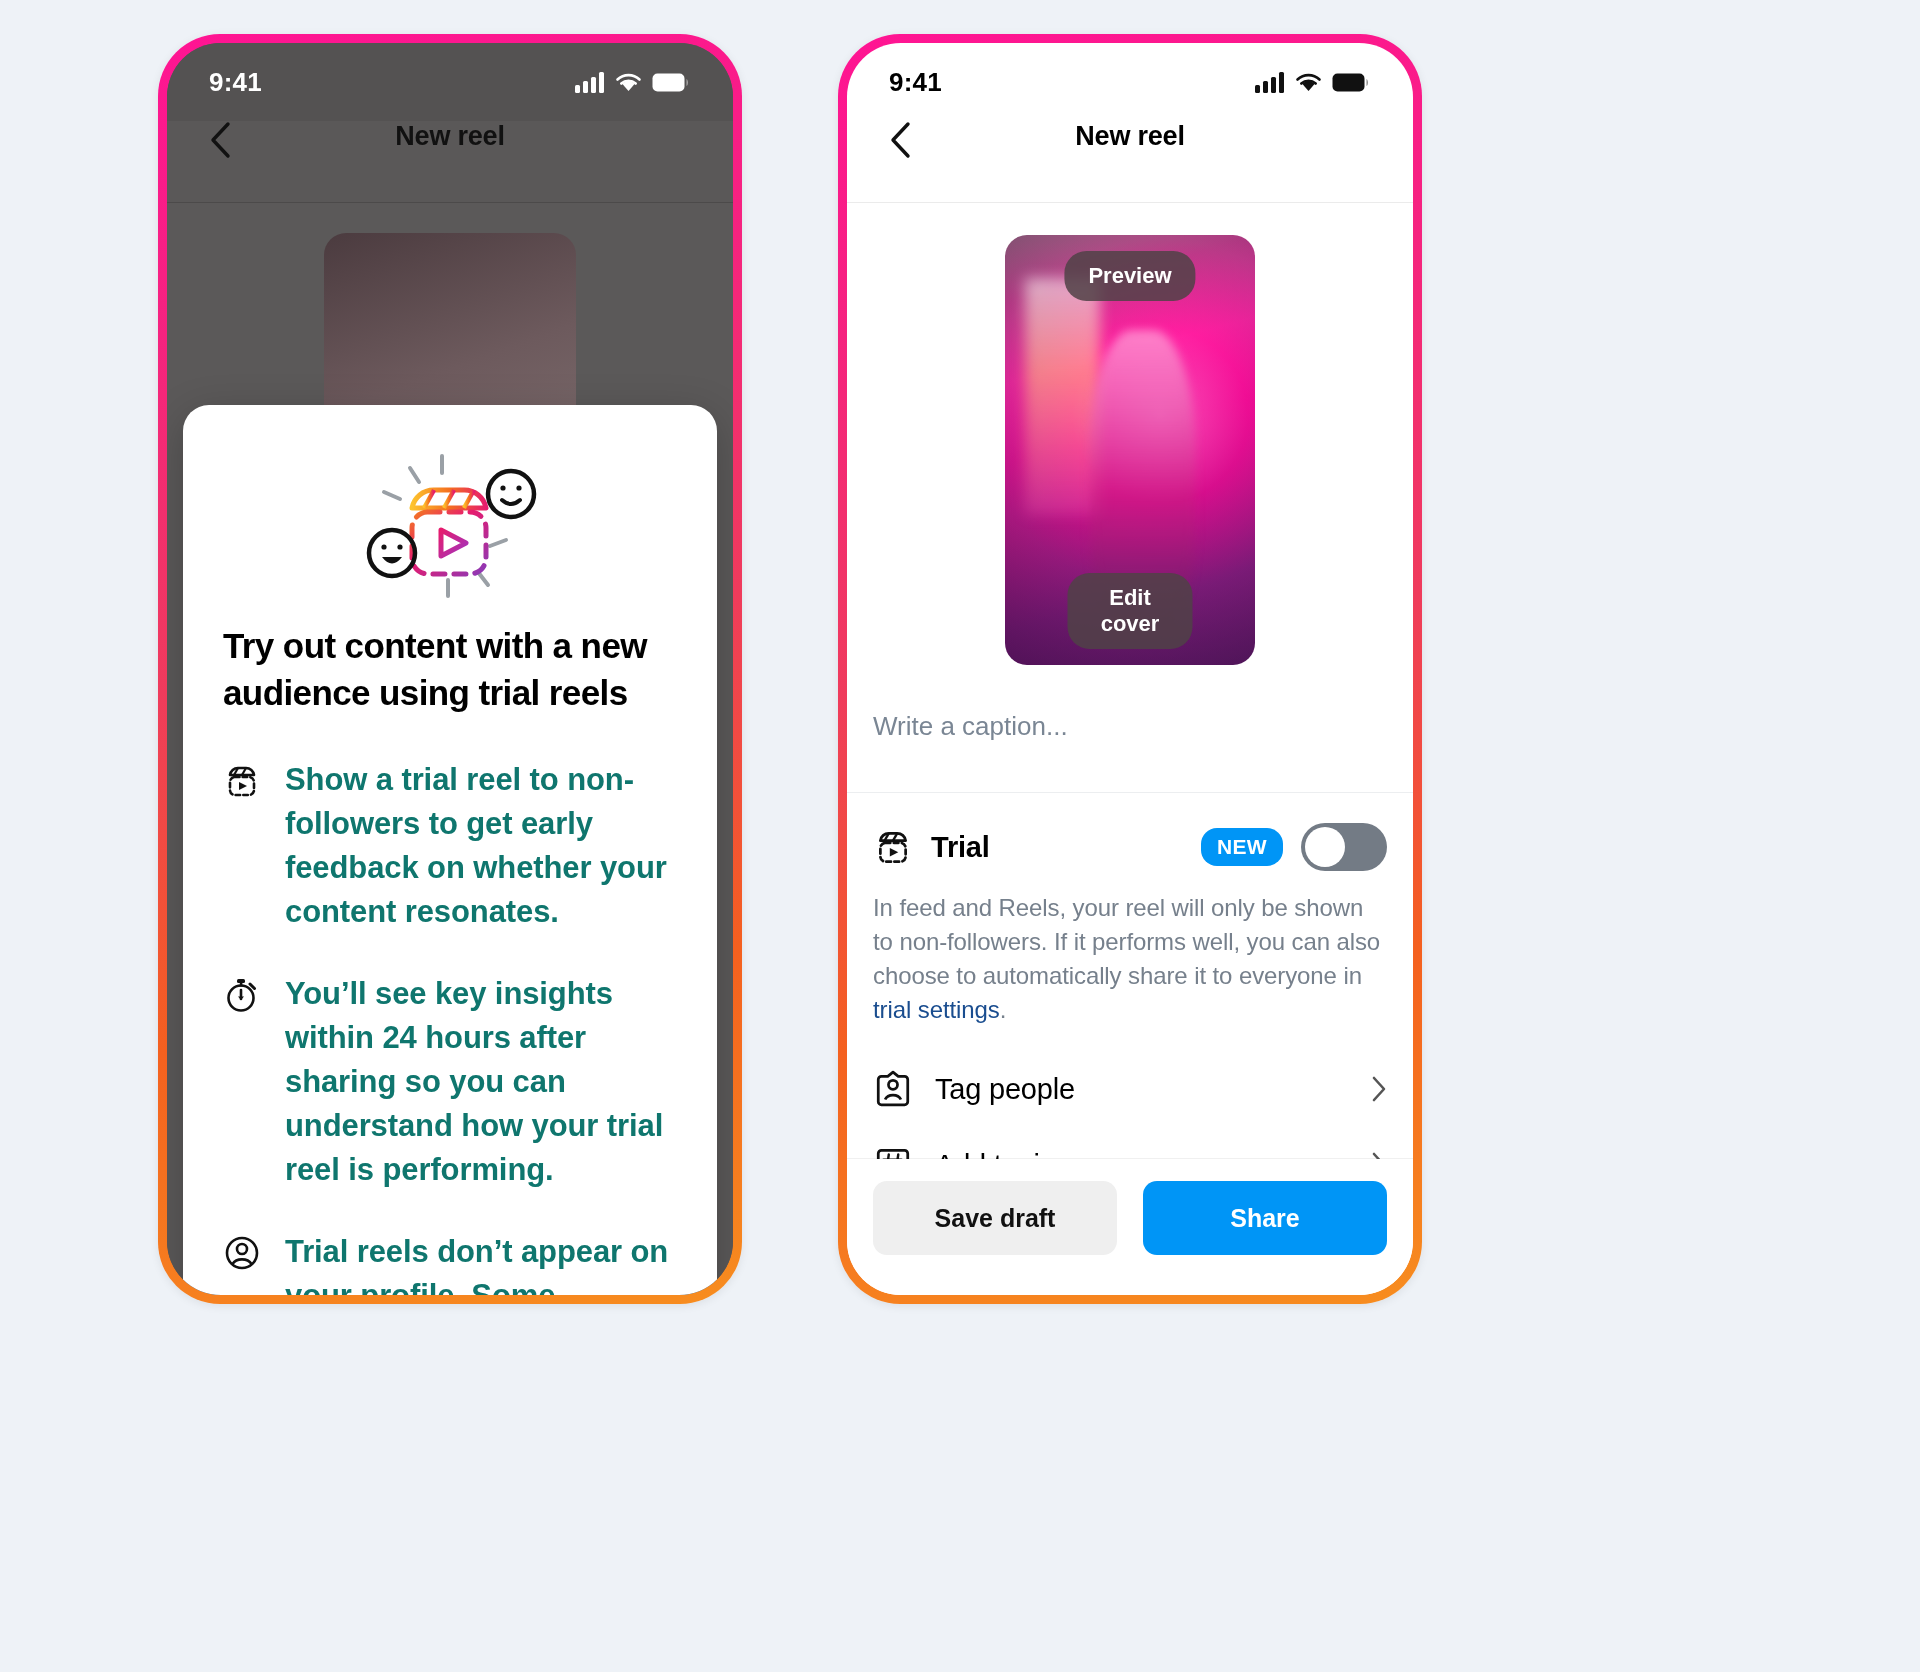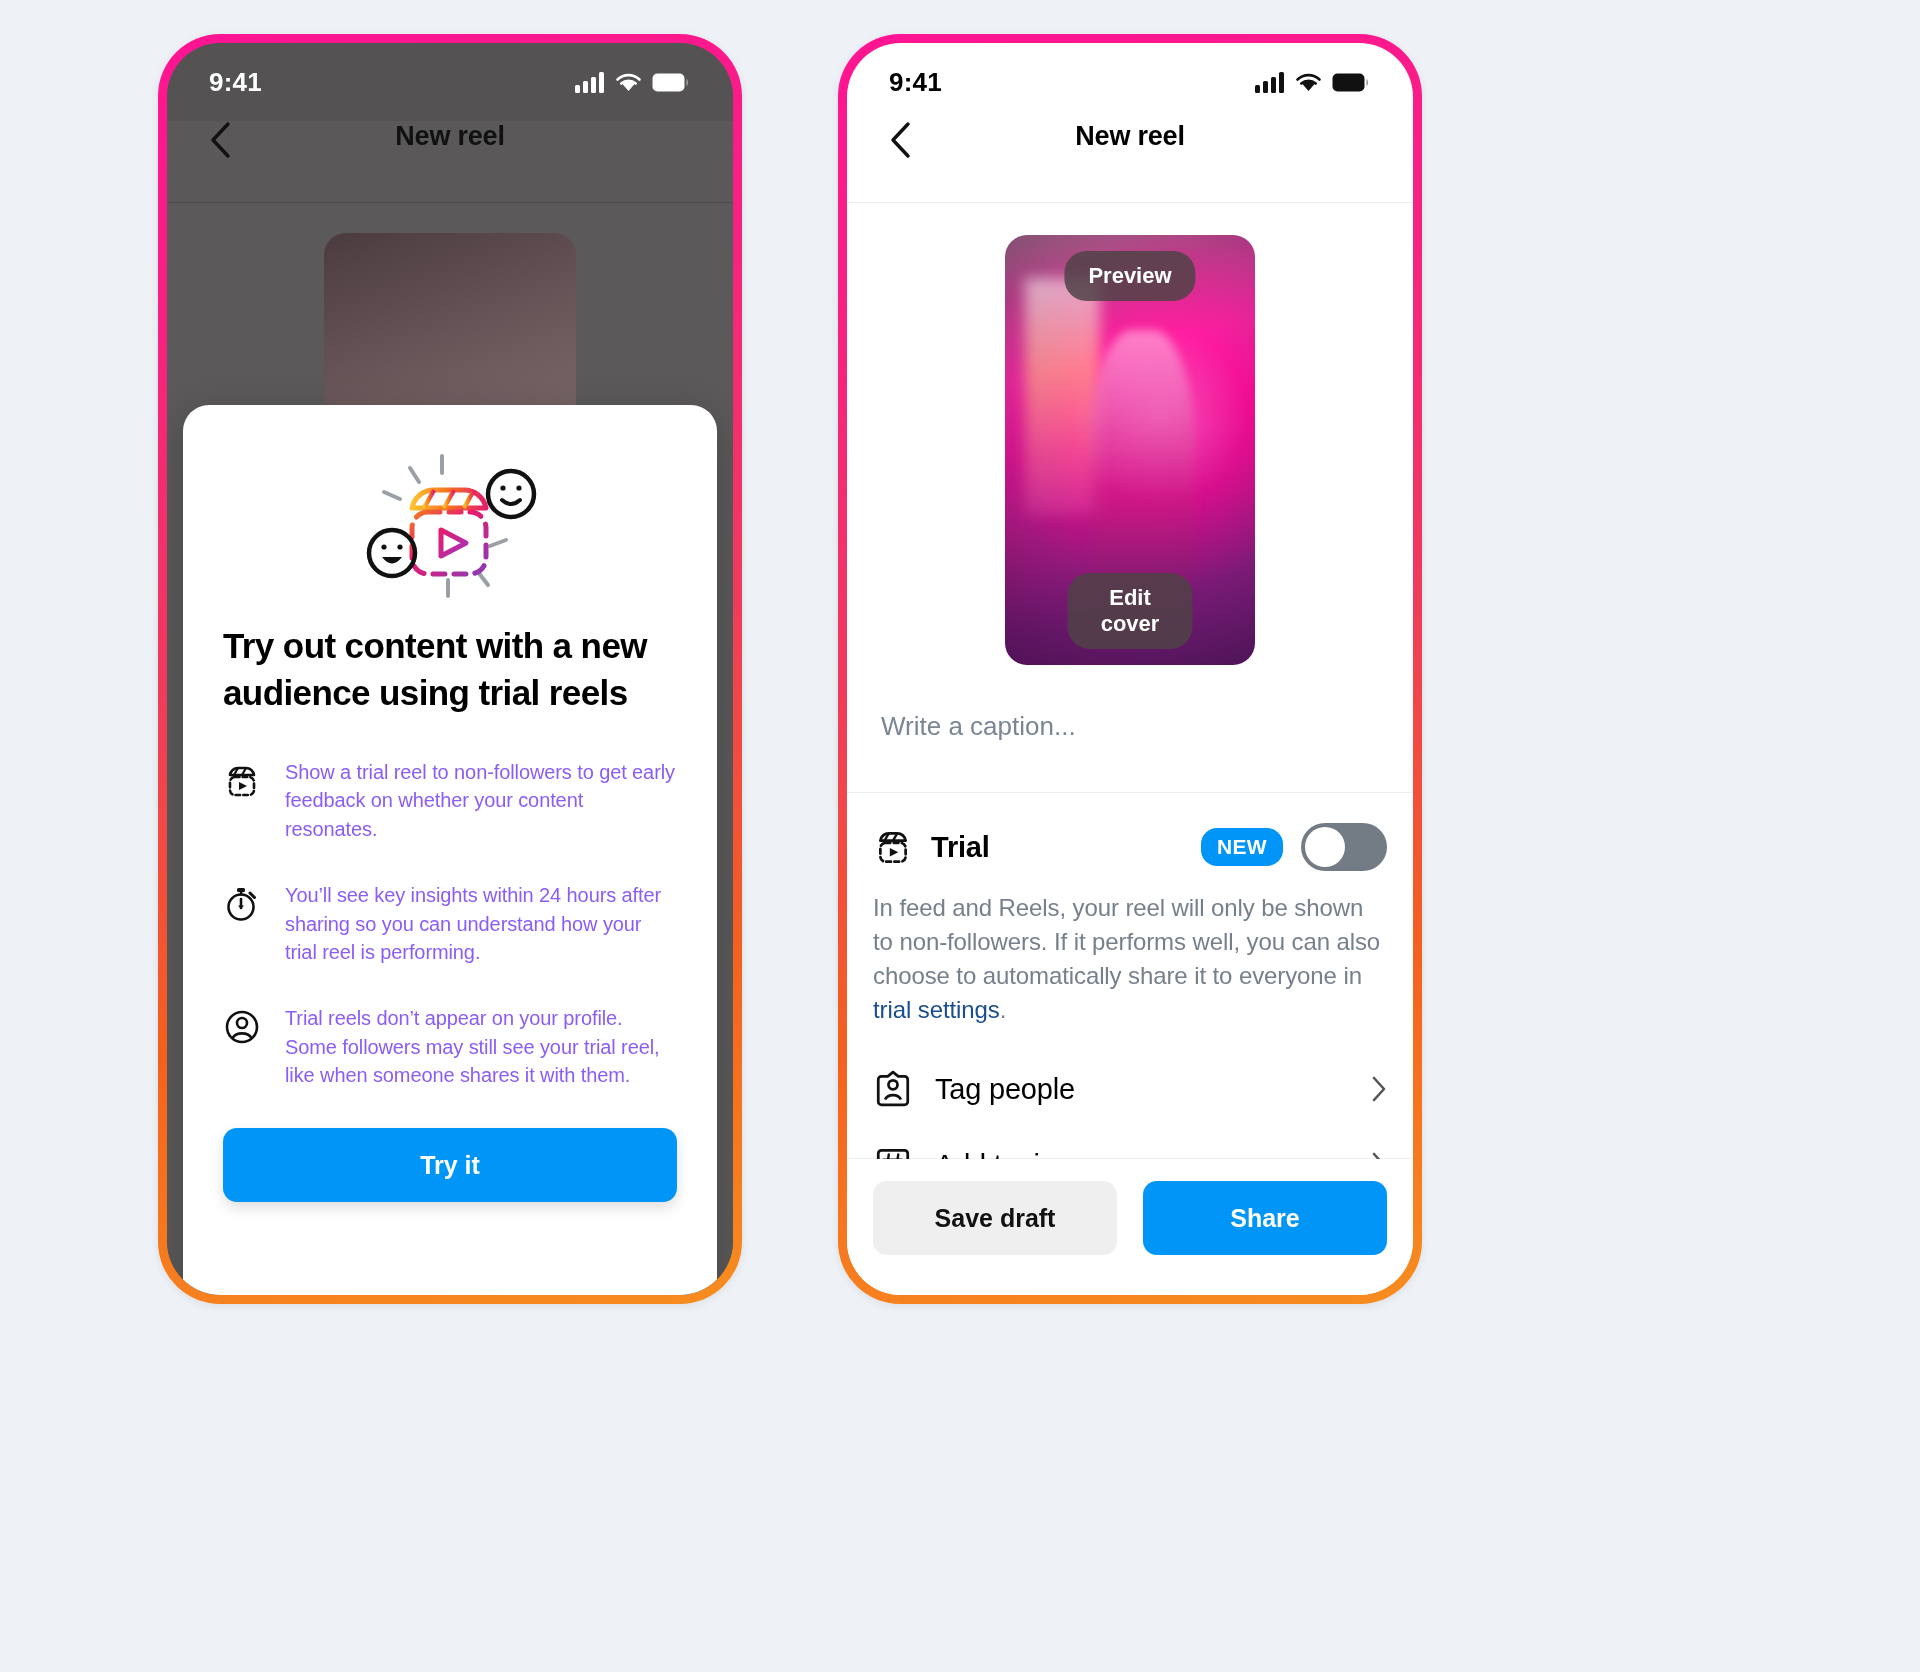--- a/index.html
+++ b/index.html
@@ -94,22 +94,23 @@
   .illus { height: 176px; display: flex; align-items: center; justify-content: center; }
   .modal-title {
     font-size: 35px; font-weight: 700; line-height: 1.33;
     letter-spacing: -.6px; color: #000;
     margin-top: 10px;
   }
   .bullets { margin-top: 42px; }
   .bullet { display: flex; gap: 24px; margin-bottom: 38px; }
   .bullet-ico { flex: 0 0 38px; padding-top: 4px; }
   .bullet-txt {
-    font-size: 20px; line-height: 1.42; color: #8b5cf6;
+    font-size: 31px; line-height: 1.42; color: #0f766e;
     letter-spacing: -.1px;
+    font-weight: bold;
   }
   .btn-primary {
     display: block; width: 100%;
     height: 74px; line-height: 74px;
     background: #0095f6; color: #fff;
     border: none; border-radius: 14px;
     font-size: 25px; font-weight: 700;
     font-family: inherit;
     text-align: center; cursor: pointer;
     box-shadow: 0 6px 14px rgba(0,0,0,.13);
@@ -167,21 +168,20 @@
 
   .caption-row {
     padding: 14px 26px 44px;
     border-bottom: 1px solid #eceef0;
   }
   .caption-input {
     width: 100%; border: none; outline: none;
     font-family: inherit; font-size: 26px;
     color: #7a8694; background: transparent;
     padding: 6px 0;
-    margin-left: 8px;
   }
   .caption-input::placeholder { color: #7a8694; }
 
   .trial-block { padding: 30px 26px 0; }
   .trial-head { display: flex; align-items: center; }
   .trial-ico { flex: 0 0 40px; }
   .trial-label {
     flex: 1; font-size: 29px; font-weight: 700;
     color: #000; margin-left: 18px; letter-spacing: -.2px;
   }

